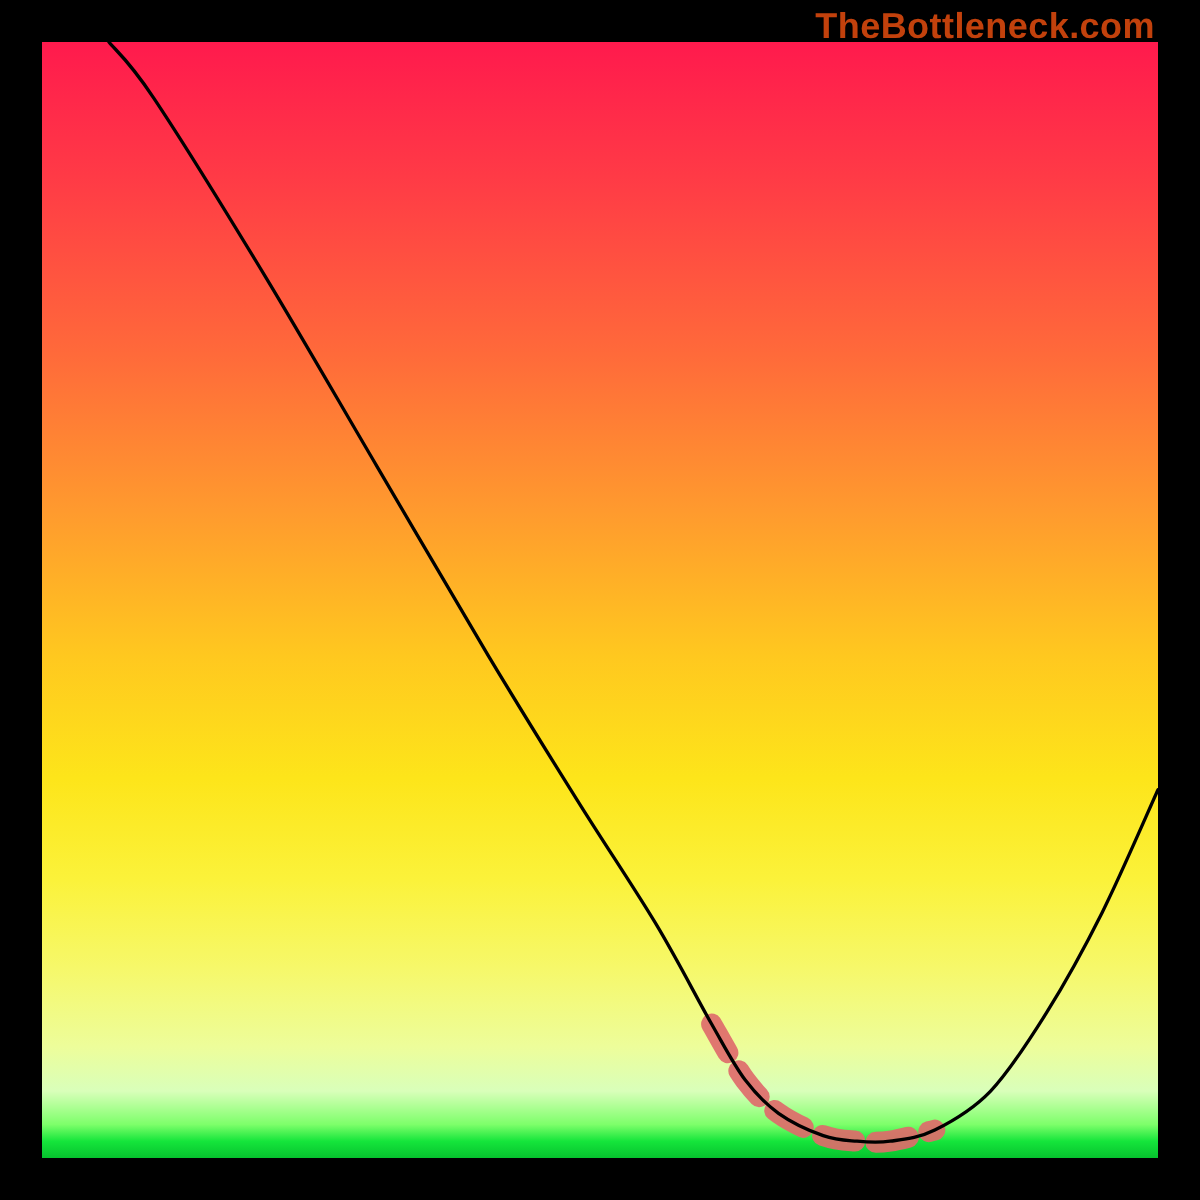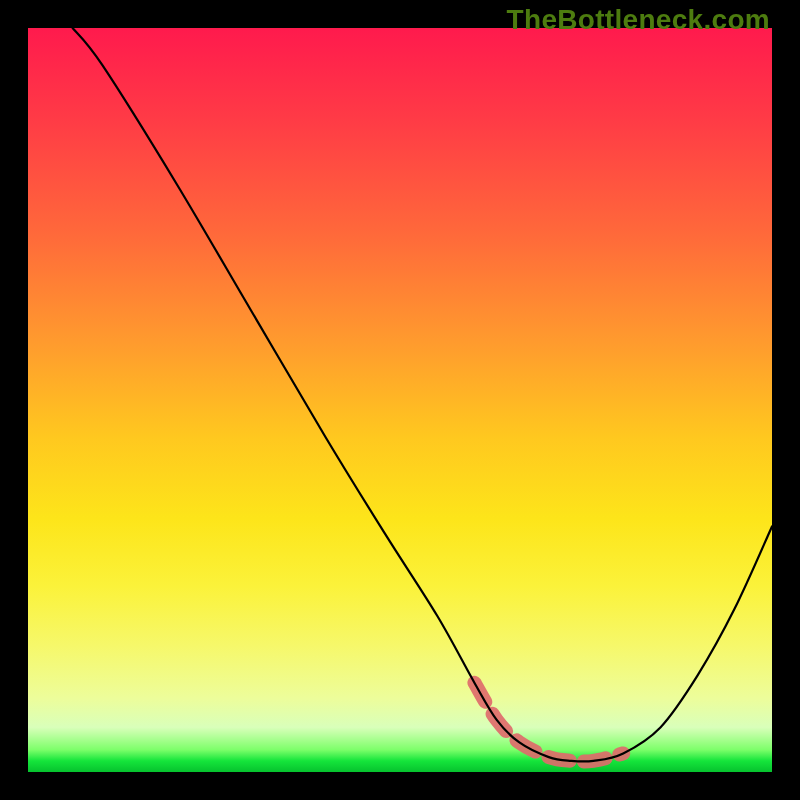--- a/index.html
+++ b/index.html
@@ -41,22 +41,22 @@
       #15e53b 98.5%,
       #06c22e 100%
     );
   }
   .watermark {
     position: absolute;
     right: 30px;
     top: 4px;
     font-family: Arial, Helvetica, sans-serif;
     font-weight: 700;
-    font-size: 28px;
-    color: #4d7c0f;
+    font-size: 24px;
+    color: #c2410c;
     letter-spacing: 0.3px;
     user-select: none;
   }
   svg.curve {
     position: absolute;
     left: 0;
     top: 0;
     width: 744px;
     height: 744px;
     pointer-events: none;

